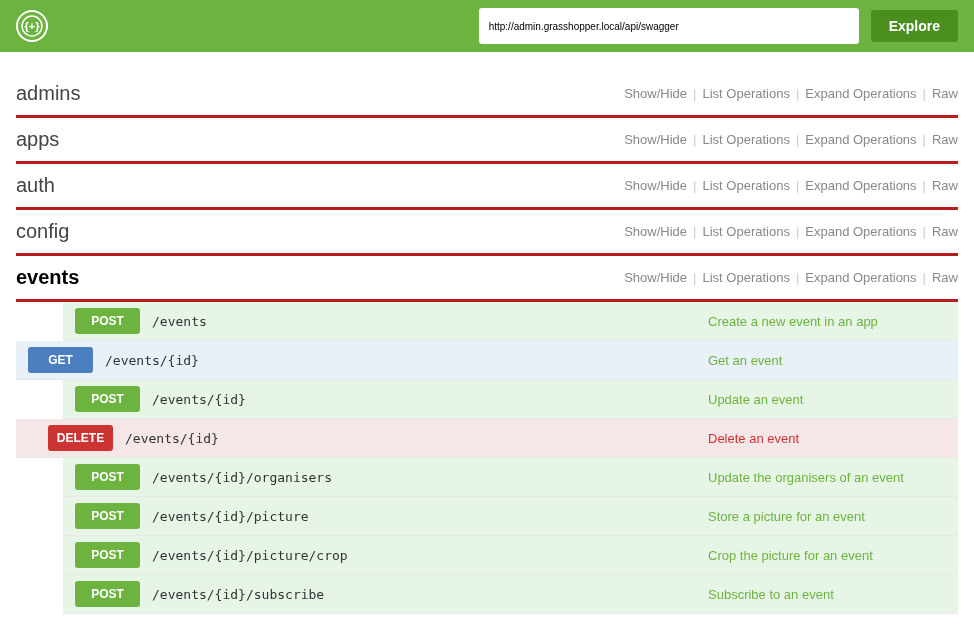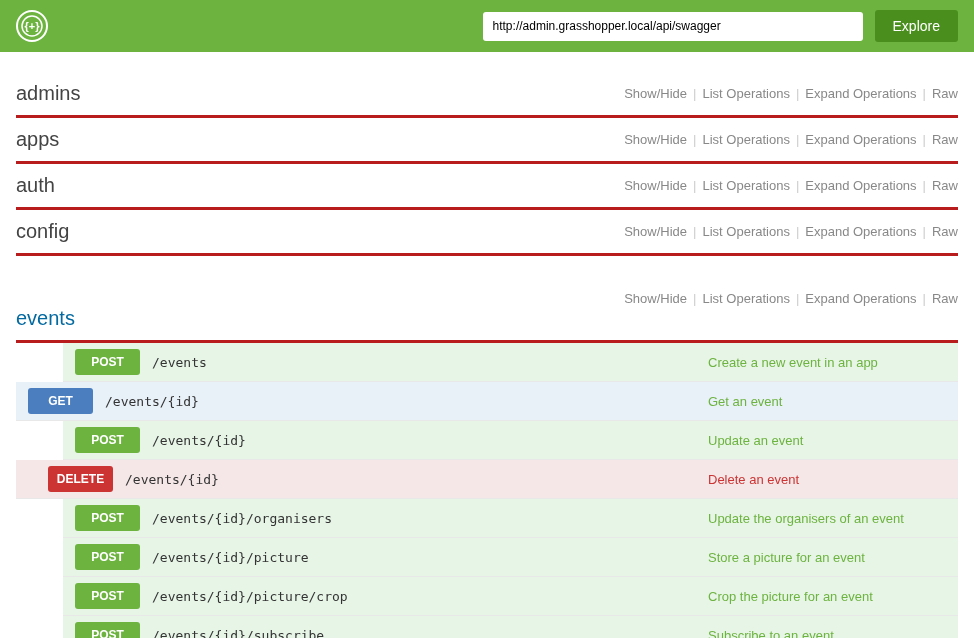--- a/index.html
+++ b/index.html
@@ -25,35 +25,35 @@
     }
     .header-logo-text {
       color: #fff;
       font-size: 22px;
       font-weight: bold;
       letter-spacing: 1px;
     }
     .header-spacer { flex: 1; }
     .header-url-input {
       width: 380px;
-      height: 29px;
+      height: 36px;
       padding: 4px 10px;
       border: none;
       border-radius: 3px;
-      font-size: 12px;
+      font-size: 10px;
       outline: none;
     }
     .header-explore-btn {
       background: #4a8f1e;
       color: #fff;
       border: none;
       height: 32px;
       padding: 0 18px;
       font-size: 14px;
-      font-weight: normal;
+      font-weight: bold;
       border-radius: 3px;
       cursor: pointer;
     }
 
     
     .main {
       padding: 20px 16px;
     }
 
     
@@ -62,23 +62,22 @@
       align-items: center;
       padding: 10px 0;
       border-bottom: 3px solid #b91c1c;
     }
     .resource-name {
       font-size: 20px;
       color: #444;
       flex: 1;
     }
     .resource-name.bold {
-      font-weight: normal;
-      color: #0369a1;
-      margin-top: 41px;
+      font-weight: bold;
+      color: #000000;
     }
     .resource-actions {
       display: flex;
       align-items: flex-start;
       gap: 0;
       color: #888;
       font-size: 13px;
     }
     .resource-actions span {
       cursor: pointer;

